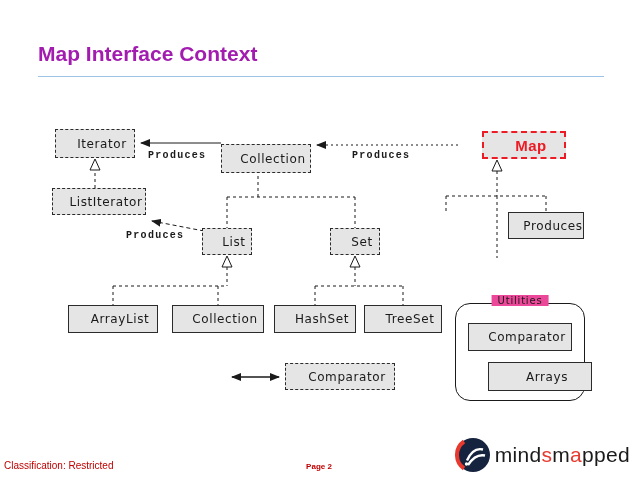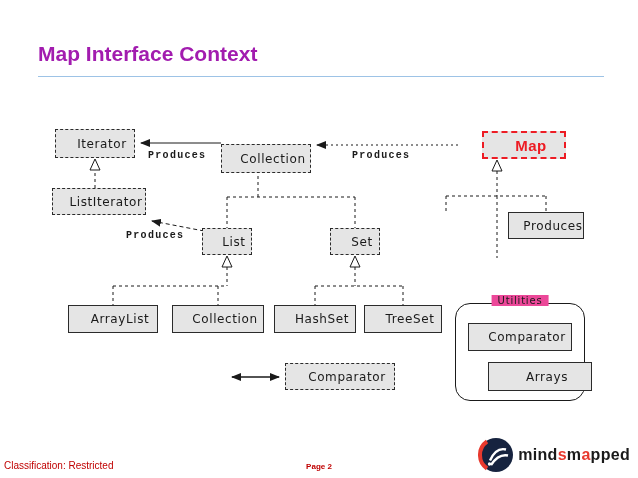--- a/index.html
+++ b/index.html
@@ -30,21 +30,21 @@
                 border:1.5px solid #1a1a1a; border-radius:15px; background:#ffffff; }
   .util-label { position:absolute; left:50%; top:-9px; transform:translateX(-50%);
                 background:#ec4899; padding:0 6px; font-family:"DejaVu Sans", sans-serif;
                 font-size:10px; letter-spacing:0.8px; color:#1a1a1a; white-space:nowrap; }
 
   .footer-class { position:absolute; left:4px; bottom:7px; font-size:10px; color:#c00000; }
   .footer-page  { position:absolute; left:0; right:0; bottom:7px; text-align:center;
                   font-size:8px; color:#c00000;font-weight:bold; }
 
   .logo { position:absolute; right:8px; bottom:5px; display:flex; align-items:center; gap:4px; }
-  .logo-text { font-size:16px; font-weight:bold; letter-spacing:0.3px;
+  .logo-text { font-size:21px; font-weight:normal; letter-spacing:0.3px;
                font-family:"Liberation Sans", sans-serif;text-align:right; }
   .lb { color:#1a1a1a; } .lr { color:#e8392e; }
 </style>
 </head>
 <body>
 
 <div class="slide">
 
   <h1 class="title">Map  Interface Context</h1>
   <div class="title-rule"></div>

